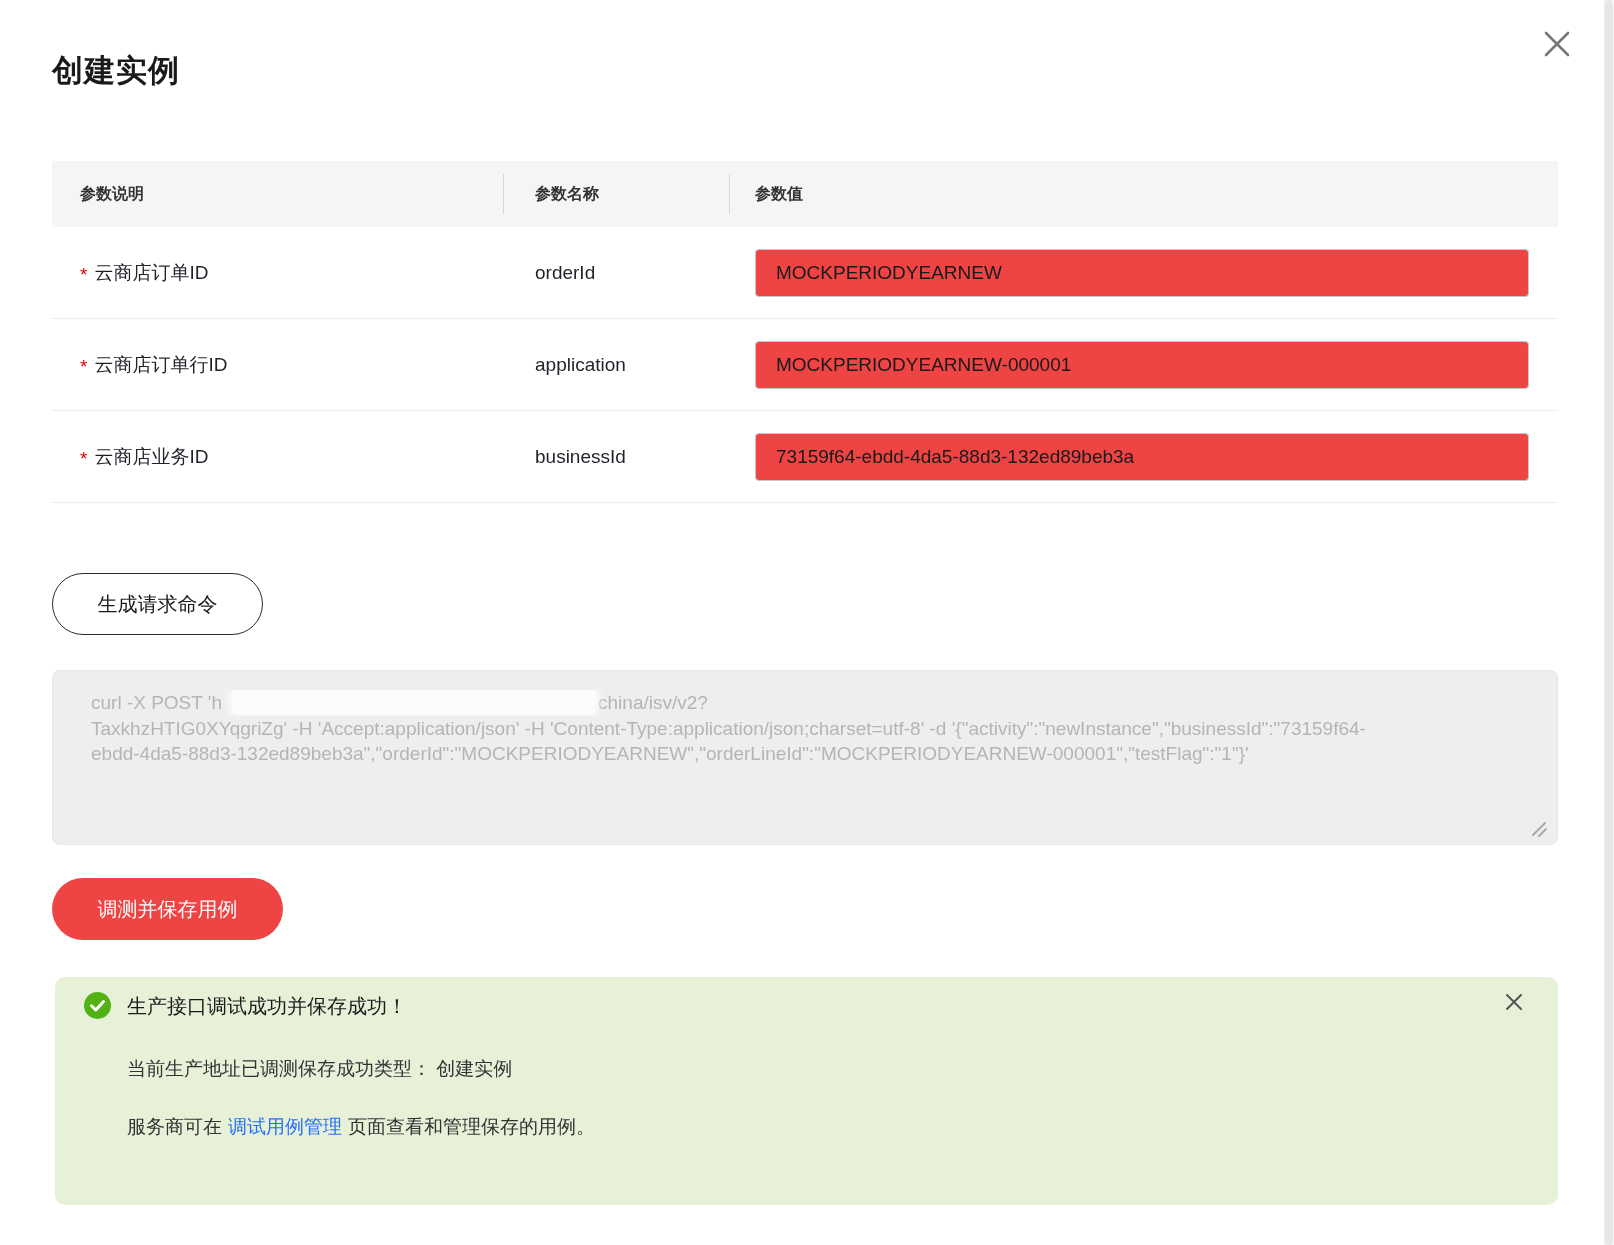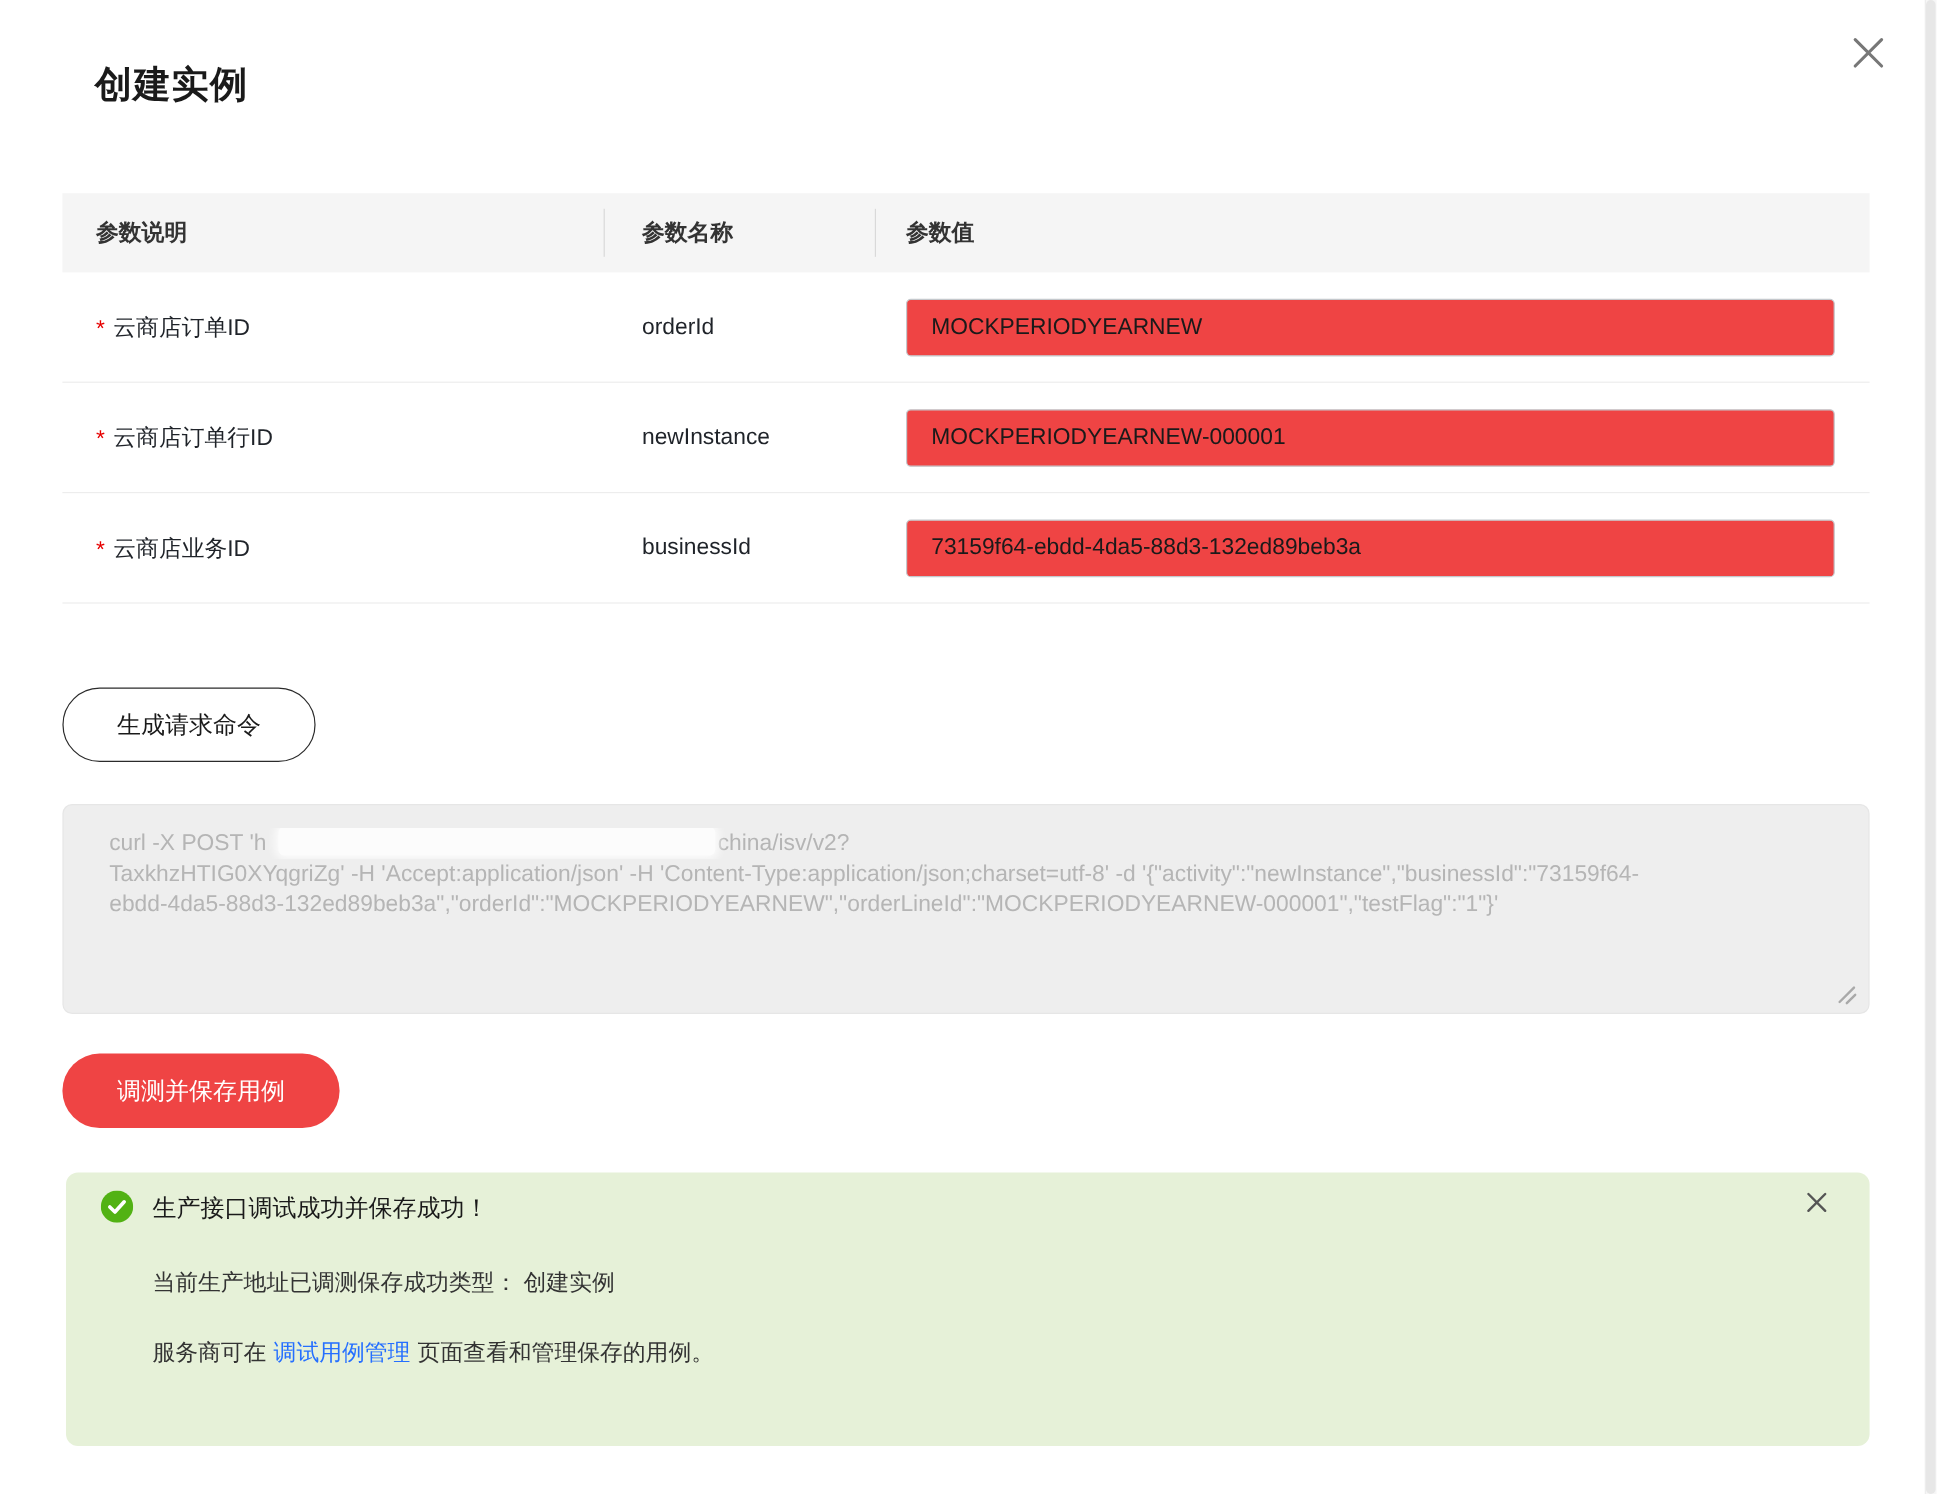--- a/index.html
+++ b/index.html
@@ -7,25 +7,25 @@
   body { font-family:"Liberation Sans","DejaVu Sans",sans-serif; color:#1f2329; }
   .stage { position:relative; width:1614px; height:1245px; background:#fff; overflow:hidden; }
 
   
   .scrollbar-track { position:absolute; right:0; top:0; width:10px; height:1245px; background:#f6f6f6; border-left:1px solid #ededed; }
   .scrollbar-thumb { position:absolute; right:1px; top:0; width:8px; height:1245px; background:#e7e7e7; border-radius:4px; }
 
   
   .dialog-close { position:absolute; left:1540px; top:29px; width:34px; height:34px; cursor:pointer; display:flex; align-items:center; justify-content:center; }
 
-  .page-title { position:absolute; left:52px; top:50px; font-size:31px; font-weight:700; color:#1a1a1a; letter-spacing:1px;margin-left:27px; }
+  .page-title { position:absolute; left:52px; top:50px; font-size:31px; font-weight:700; color:#1a1a1a; letter-spacing:1px; }
 
   
   .param-table { position:absolute; left:52px; top:161px; width:1506px; }
-  .thead { display:flex; align-items:center; height:66px; background:#f5f5f5; font-weight:700; font-size:19px; color:#333; }
+  .thead { display:flex; align-items:center; height:66px; background:#f5f5f5; font-weight:700; font-size:16px; color:#333; }
   .trow { display:flex; align-items:center; height:92px; border-bottom:1px solid #ededed; font-size:19px; }
   .c1 { width:451px; padding-left:28px; display:flex; align-items:center; }
   .c2 { width:226px; padding-left:32px; position:relative; display:flex; align-items:center; }
   .c3 { flex:1; padding:0 29px 0 26px; position:relative; display:flex; align-items:center; }
   .vdiv { position:absolute; left:0; top:50%; transform:translateY(-50%); width:1px; height:40px; background:#d9d9d9; }
   .req { color:#e60000; margin-right:7px; font-size:19px; transform:translateY(2px); }
   .row-label { color:#1f2329; }
   .param-name { color:#1f2329; }
   .value-input { width:100%; height:48px; border:1px solid #c4c8cc; border-radius:4px; background:#ef4444; font-family:inherit; font-size:19px; color:#1a1a1a; padding:0 20px; outline:none; }
 
@@ -94,21 +94,21 @@
         <input class="value-input" type="text" value="MOCKPERIODYEARNEW" style="">
       </div>
     </div>
 
     <div class="trow">
       <div class="c1">
         <span class="req">*</span>
         <span class="row-label">云商店订单行ID</span>
       </div>
       <div class="c2">
-        <span class="param-name">newInstance</span>
+        <span class="param-name">application</span>
       </div>
       <div class="c3">
         <input class="value-input" type="text" value="MOCKPERIODYEARNEW-000001" style="">
       </div>
     </div>
 
     <div class="trow">
       <div class="c1">
         <span class="req">*</span>
         <span class="row-label">云商店业务ID</span>

